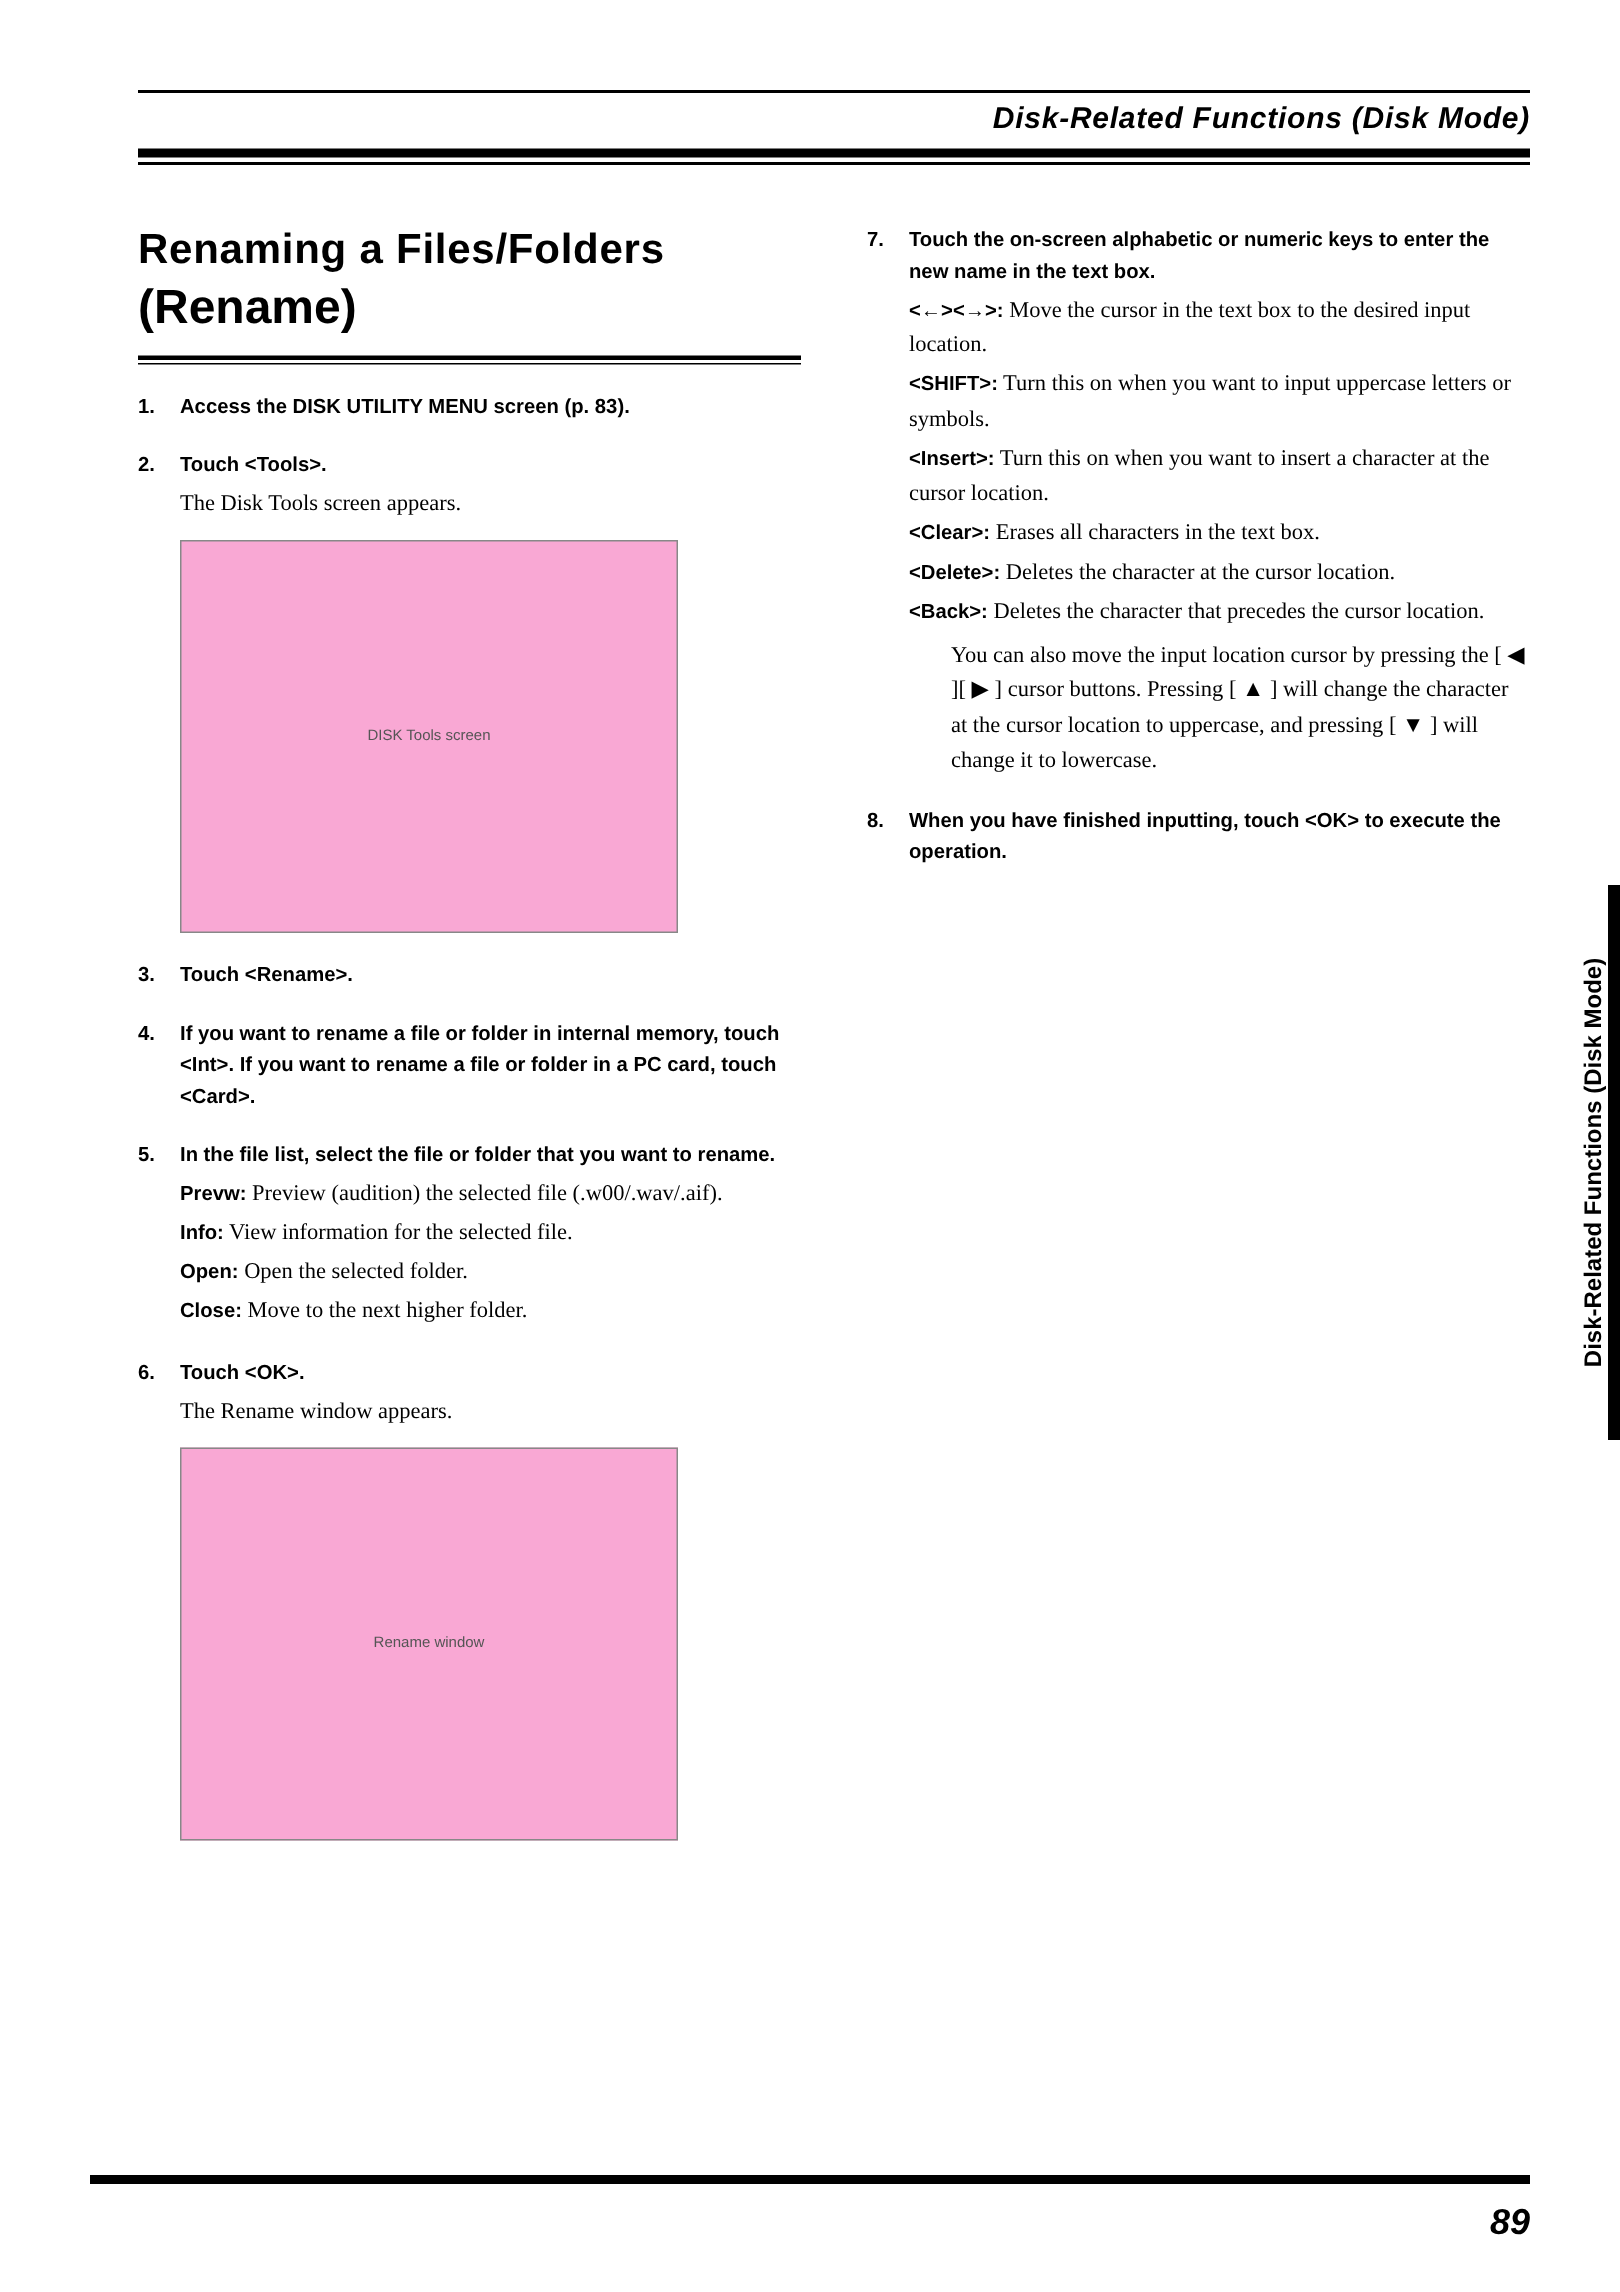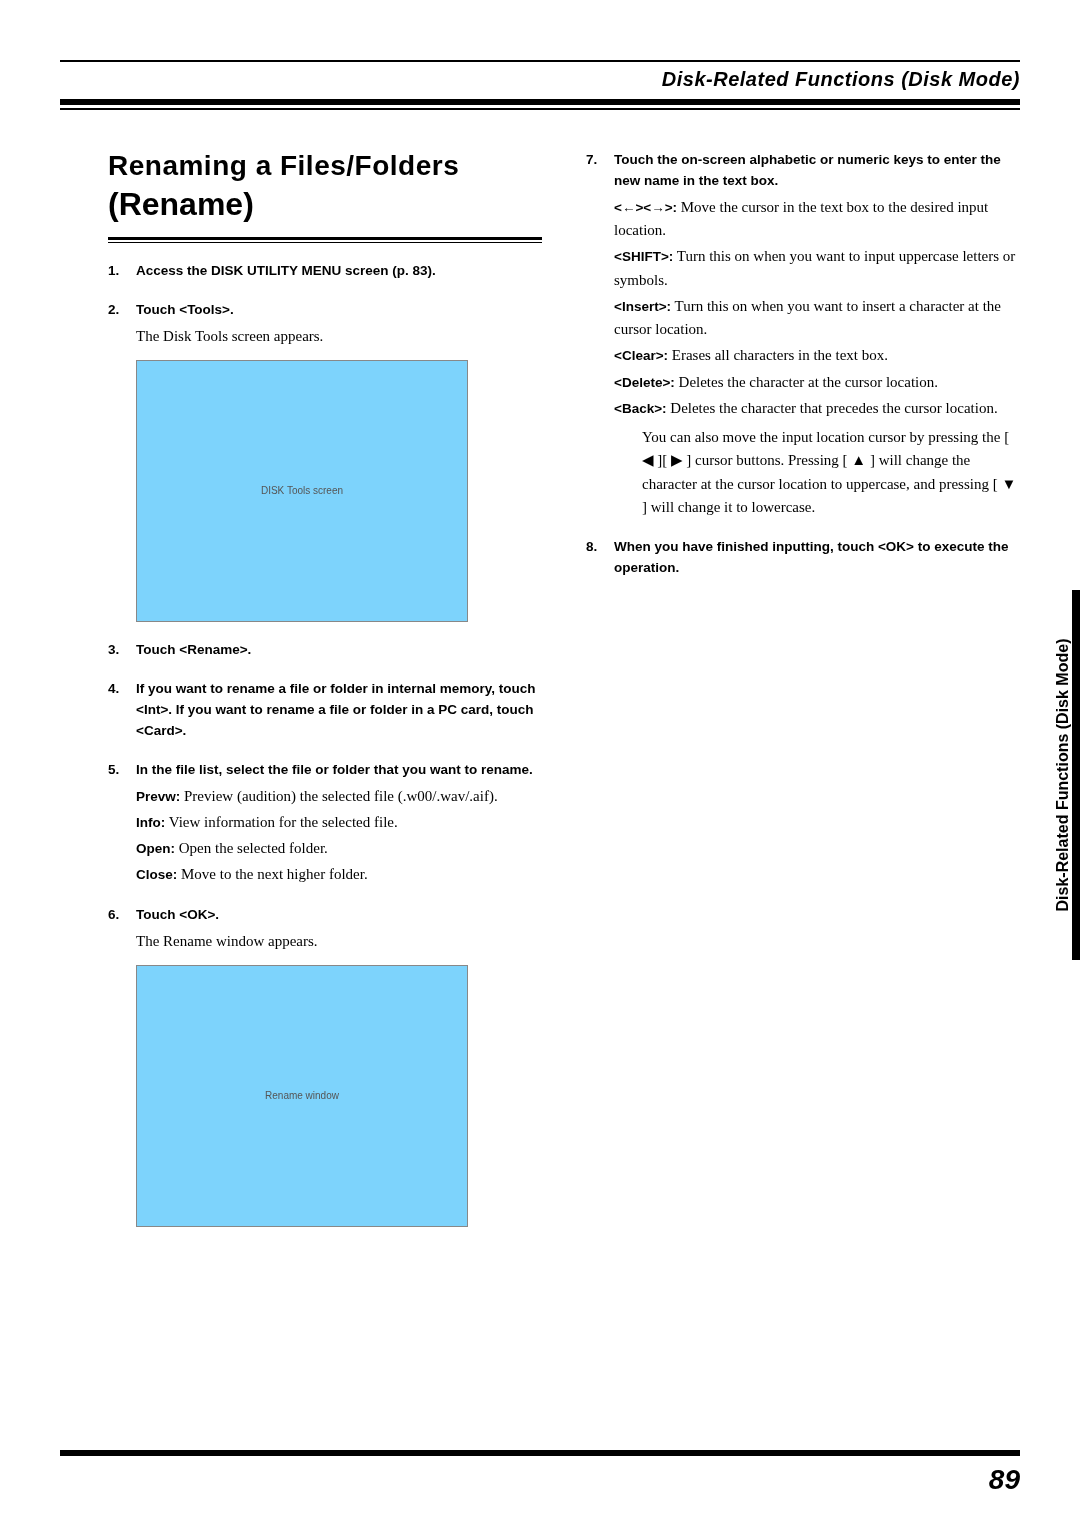--- a/index.html
+++ b/index.html
@@ -7,21 +7,21 @@
     padding: 0;
     background: #fff;
     font-family: "Helvetica Neue", Arial, sans-serif;
     color: #000;
     width: 1080px;
     height: 1528px;
     position: relative;
     box-sizing: border-box;
   }
   .page {
-    padding: 60px 60px 40px 60px;
+    padding: 60px 60px 40px 92px;
     position: relative;
     height: 100%;
     box-sizing: border-box;
   }
   .header-line {
     border-top: 2px solid #000;
     margin-bottom: 6px;
   }
   .header-title {
     text-align: right;
@@ -33,21 +33,20 @@
   }
   .header-line2 {
     border-top: 6px solid #000;
     border-bottom: 2px solid #000;
     height: 3px;
     margin-bottom: 40px;
   }
   .columns {
     display: flex;
     gap: 44px;
-    margin-left: 48px;
   }
   .col {
     flex: 1;
     min-width: 0;
   }
   h1.section-title {
     font-size: 28px;
     font-weight: bold;
     margin: 0 0 4px 0;
     letter-spacing: 0.5px;
@@ -95,21 +94,21 @@
     font-weight: normal;
     margin-top: 4px;
     line-height: 1.55;
   }
   .step-body p { margin: 3px 0; }
   .defn { margin: 1px 0; }
   .defn b { font-family: "Helvetica Neue", Arial, sans-serif; font-size: 13.5px; }
   .screenshot-placeholder {
     width: 330px;
     height: 260px;
-    background: #7dd3fc;
+    background: #f9a8d4;
     border: 1px solid #888;
     margin: 12px 0 18px 0;
     position: relative;
     font-size: 10px;
     color: #555;
     display: flex;
     align-items: center;
     justify-content: center;
   }
   .hint-box {
@@ -166,21 +165,21 @@
     position: absolute;
     left: 60px;
     right: 60px;
     bottom: 72px;
     border-top: 6px solid #000;
   }
   .page-num {
     position: absolute;
     right: 60px;
     bottom: 32px;
-    font-size: 28px;
+    font-size: 24px;
     font-weight: bold;
     font-style: italic;
   }
 </style>
 </head>
 <body>
 
 <div class="page">
 
   <div class="header-line"></div>

